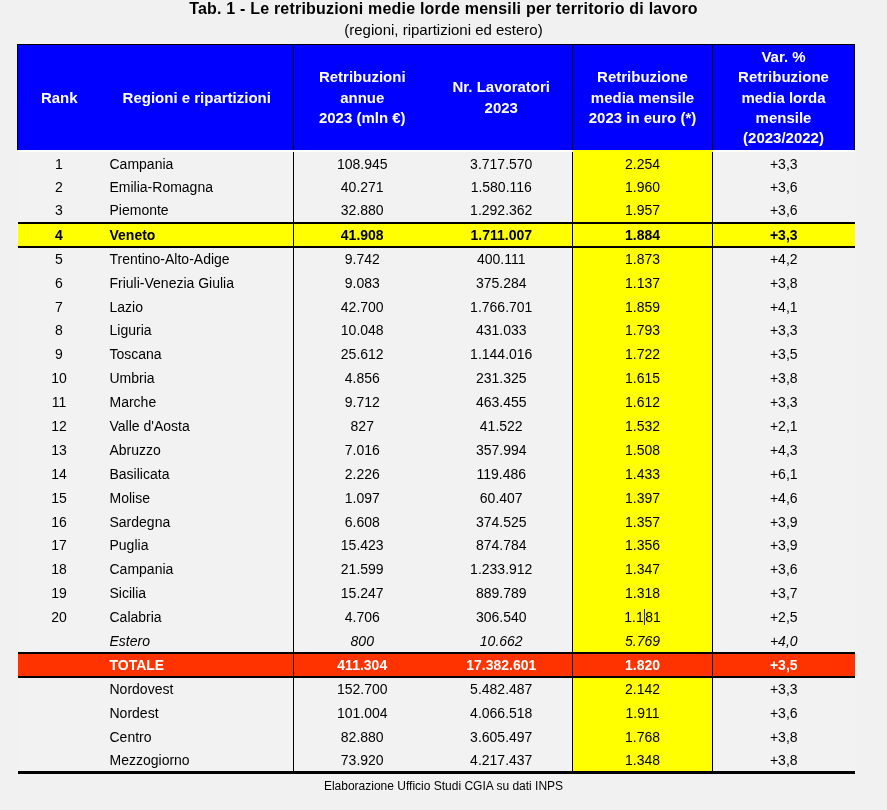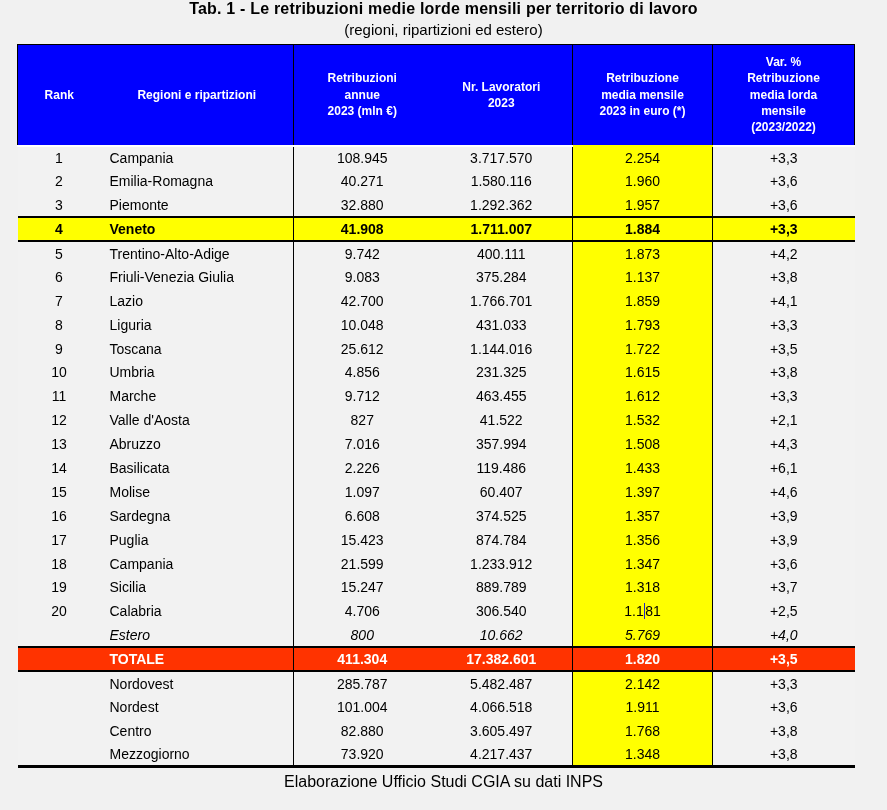--- a/index.html
+++ b/index.html
@@ -39,21 +39,21 @@
   }
   col.c0{width:83px;}
   col.c1{width:193px;}
   col.c2{width:137px;}
   col.c3{width:142px;}
   col.c4{width:140px;}
   col.c5{width:142px;}
   th{
     background:var(--header-bg);
     color:var(--header-text);
-    font-size:12px;
+    font-size:15px;
     font-weight:bold;
     text-align:center;
     vertical-align:middle;
     white-space:pre-line;
     height:101px;
     line-height:1.35;
     border-top:1px solid var(--border);
     border-bottom:2px solid #FFFFFF;
     padding:2px 2px;
   }
@@ -90,21 +90,21 @@
   tbody tr:last-child td{border-bottom:3px solid var(--border);}
   .cursor{
     display:inline-block;
     width:1.5px;
     height:16px;
     background:#2222CC;
     vertical-align:-3px;
   }
   .footer{
     text-align:center;
-    font-size:16px;
+    font-size:12px;
     margin-top:5px;
   }
 </style>
 </head>
 <body>
 
 <div class="title">Tab. 1 - Le retribuzioni medie lorde mensili per territorio di lavoro</div>
 <div class="subtitle">(regioni, ripartizioni ed estero)</div>
 
 <table>
@@ -308,21 +308,21 @@
         <td class="col0"></td>
         <td class="col1">TOTALE</td>
         <td class="col2">411.304</td>
         <td class="col3">17.382.601</td>
         <td class="col4">1.820</td>
         <td class="col5">+3,5</td>
       </tr>
       <tr class="normal">
         <td class="col0"></td>
         <td class="col1">Nordovest</td>
-        <td class="col2">285.787</td>
+        <td class="col2">152.700</td>
         <td class="col3">5.482.487</td>
         <td class="col4">2.142</td>
         <td class="col5">+3,3</td>
       </tr>
       <tr class="normal">
         <td class="col0"></td>
         <td class="col1">Nordest</td>
         <td class="col2">101.004</td>
         <td class="col3">4.066.518</td>
         <td class="col4">1.911</td>

